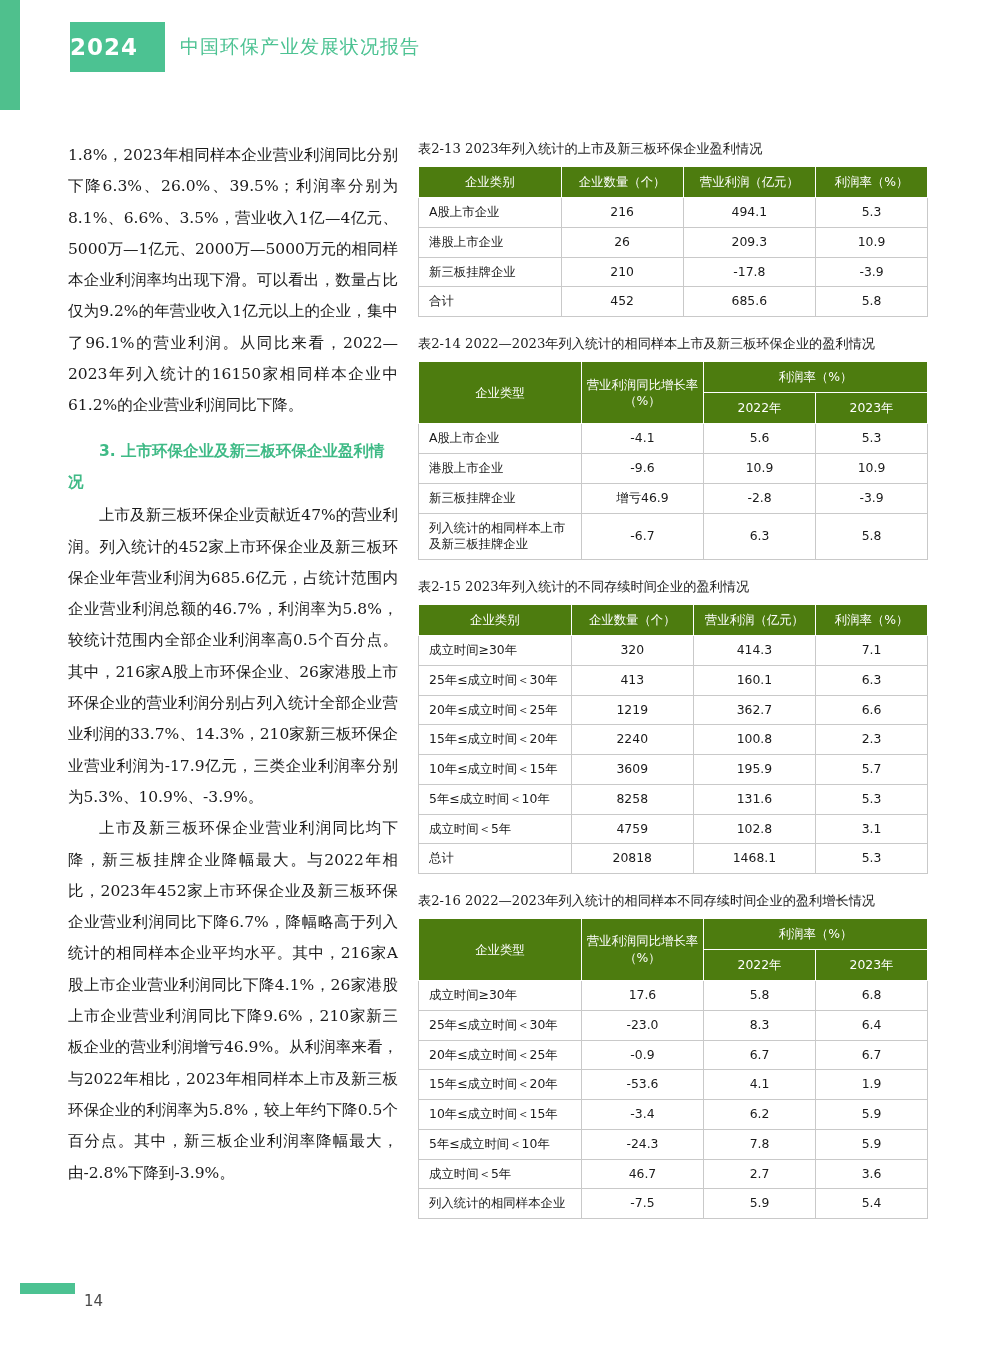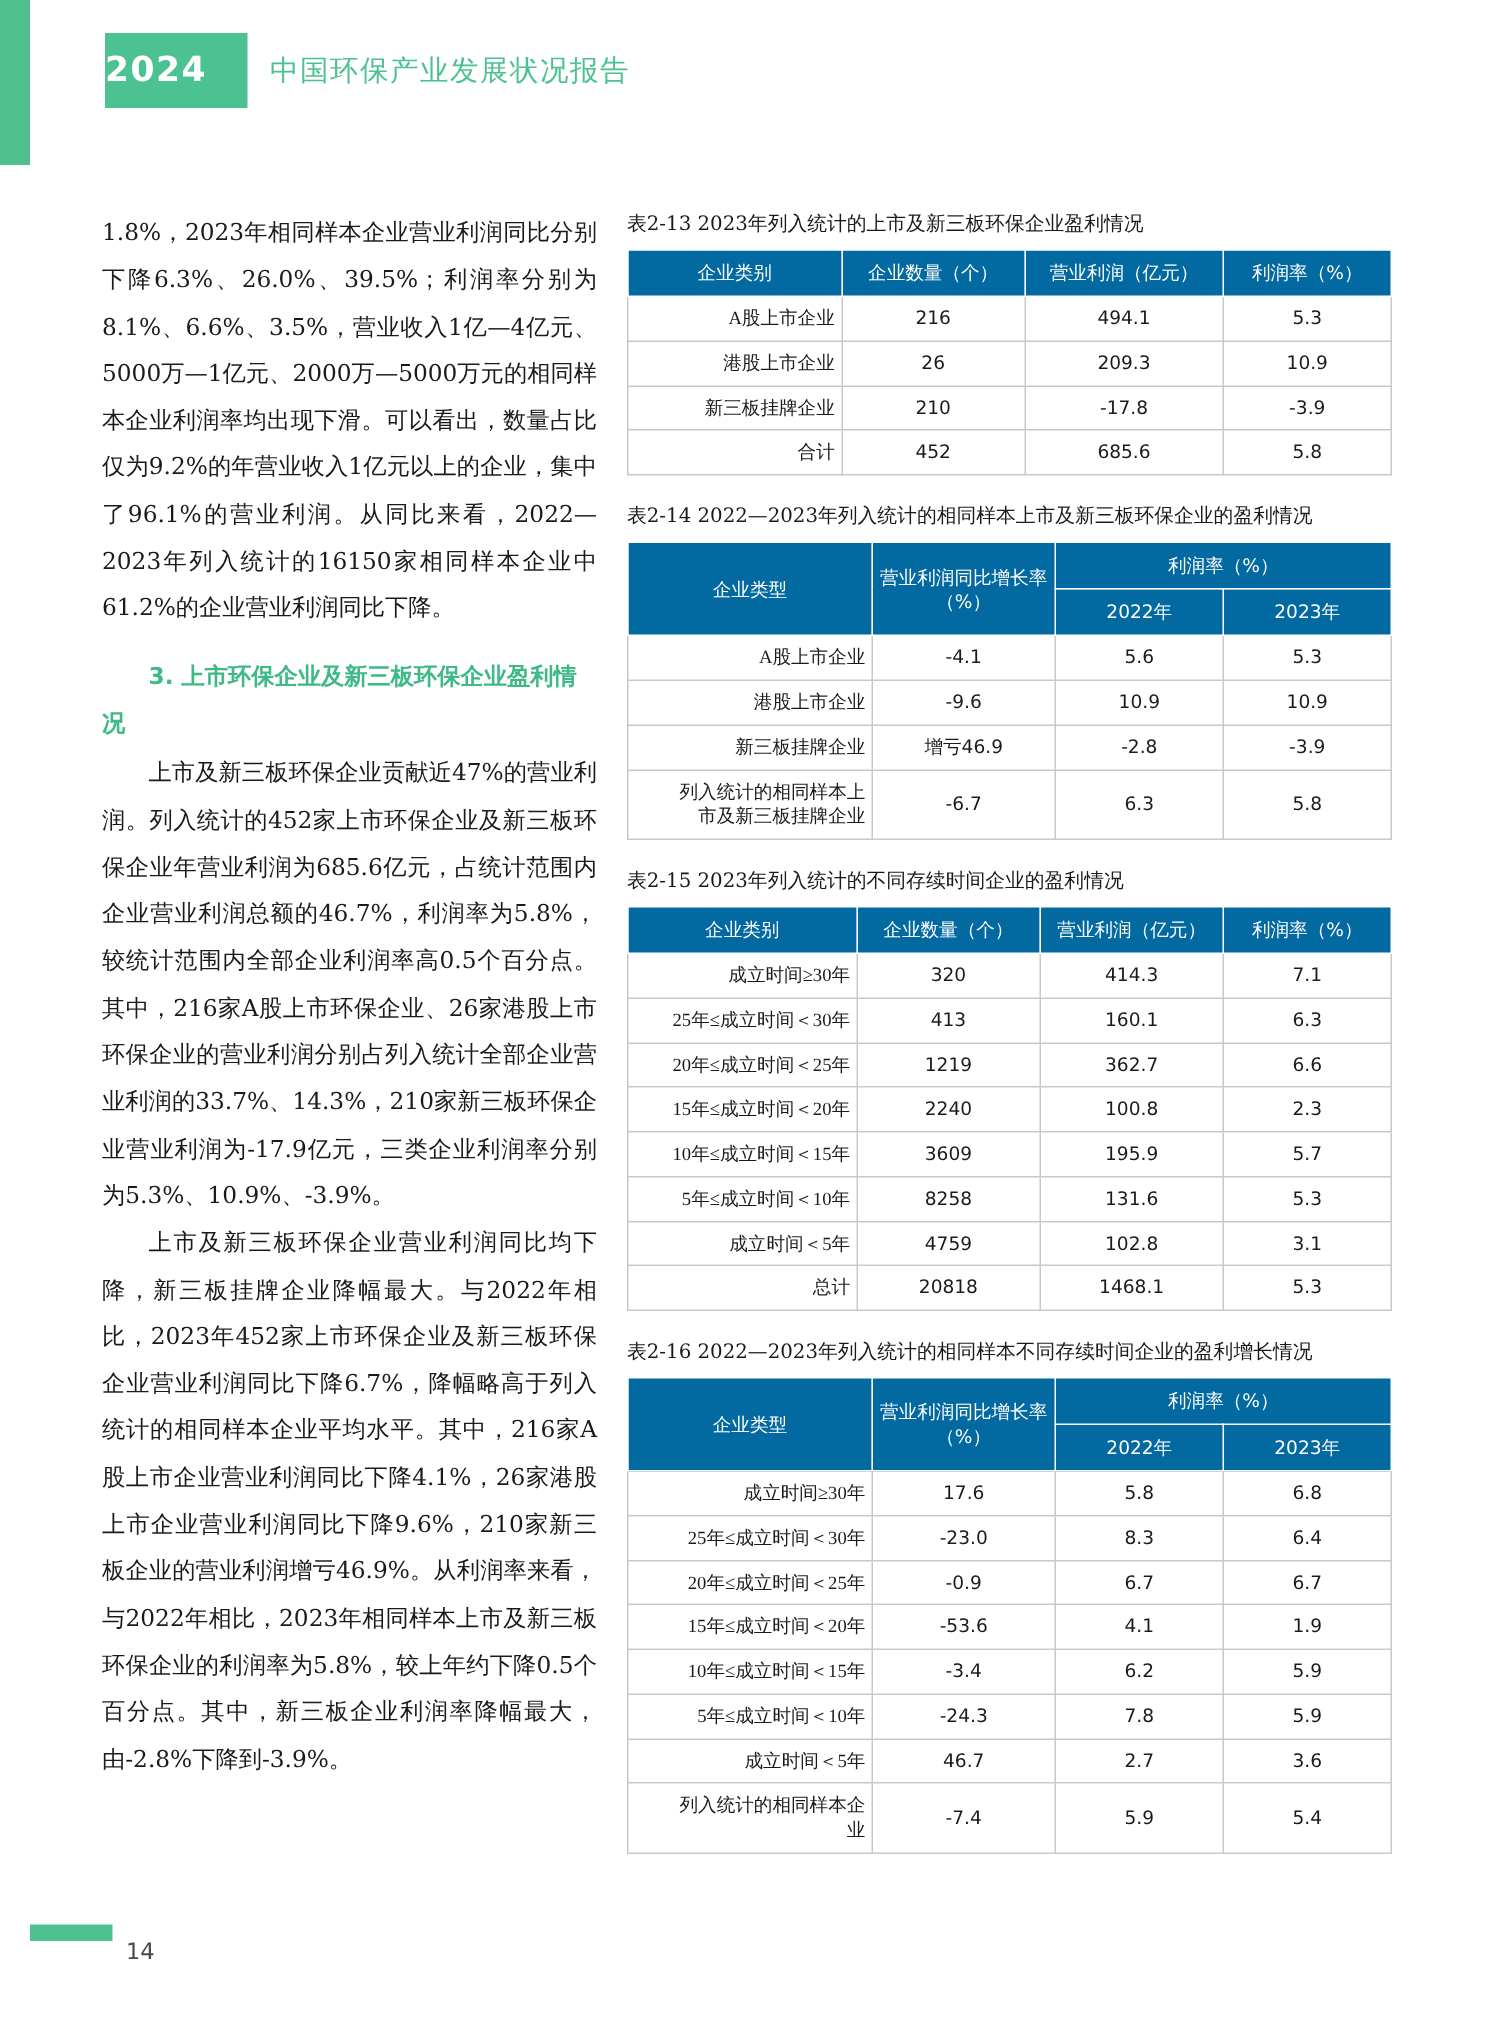--- a/index.html
+++ b/index.html
@@ -112,39 +112,38 @@
   .table-caption.centered {
     text-align: left;
   }
   table.data {
     border-collapse: collapse;
     width: 100%;
     font-size: 12.4px;
     font-family: "DejaVu Sans", "Liberation Sans", sans-serif;
   }
   table.data th {
-    background: #0369a1;
+    background: #4d7c0f;
     color: #ffffff;
     font-weight: normal;
     border: 1px solid #ffffff;
     padding: 7px 2px;
     text-align: center;
     line-height: 1.3;
   }
   table.data td {
     border: 1px solid #c9c9c9;
     padding: 6px 4px;
     text-align: center;
     color: #1a1a1a;
     line-height: 1.35;
   }
   table.data td.left {
-    text-align: right;
-    padding-left: 24px;
-    font-family: Liberation Serif, serif;
+    text-align: left;
+    padding-left: 10px;
   }
 
   
   .footer-bar {
     position: absolute;
     left: 20px;
     bottom: 52px;
     width: 55px;
     height: 11px;
     background: #4cc292;
@@ -400,21 +399,21 @@
                 <td>5.9</td>
               </tr>
               <tr>
                 <td class="left">成立时间＜5年</td>
                 <td>46.7</td>
                 <td>2.7</td>
                 <td>3.6</td>
               </tr>
               <tr>
                 <td class="left">列入统计的相同样本企业</td>
-                <td>-7.4</td>
+                <td>-7.5</td>
                 <td>5.9</td>
                 <td>5.4</td>
               </tr>
             </tbody>
           </table>
         </div>
       </div>
   </div>
 
   <div class="footer-bar"></div>

